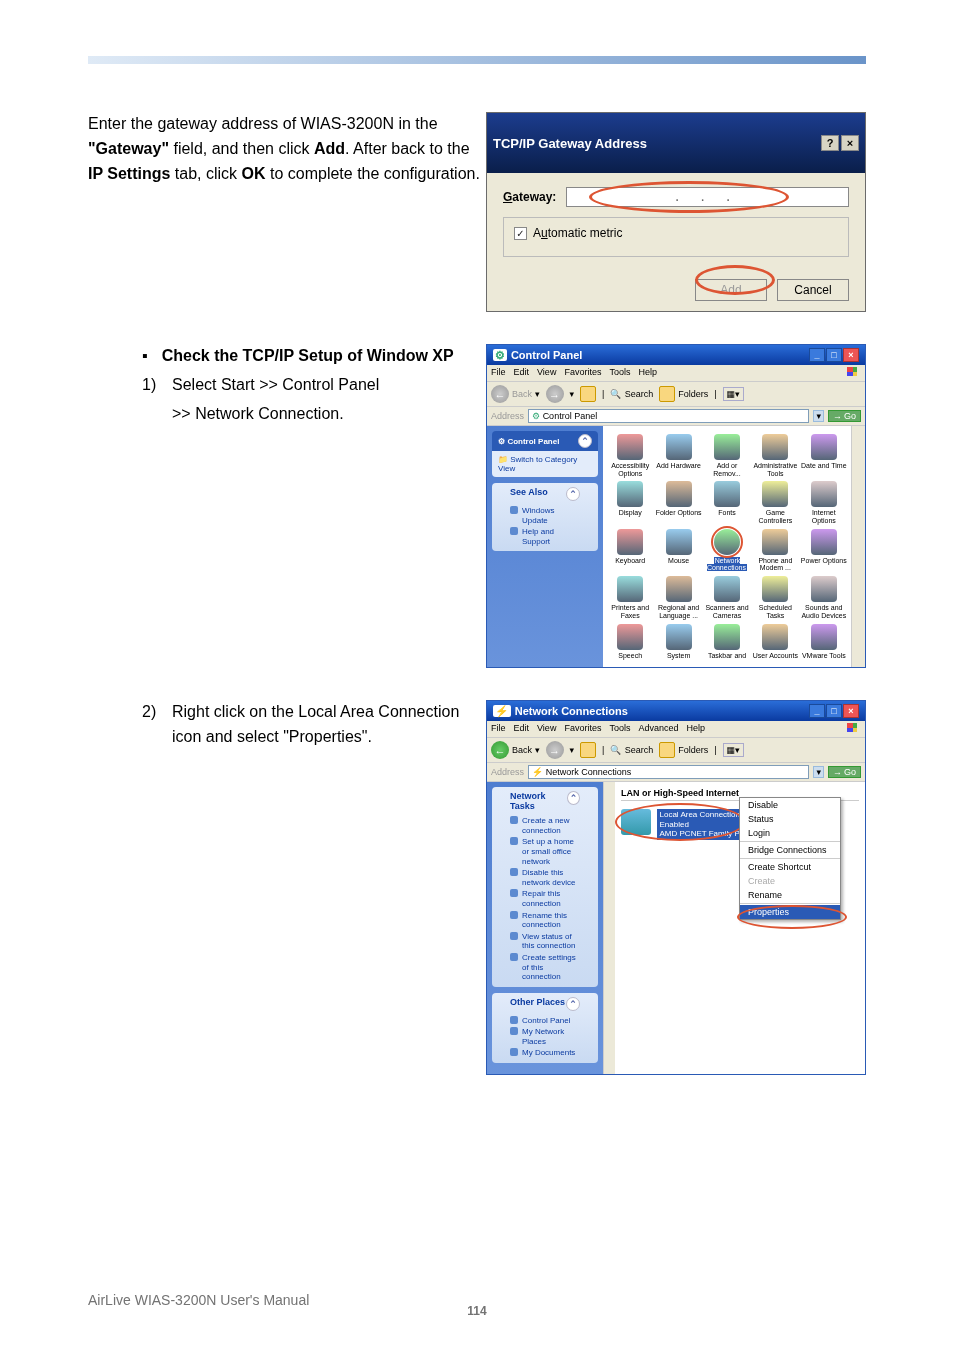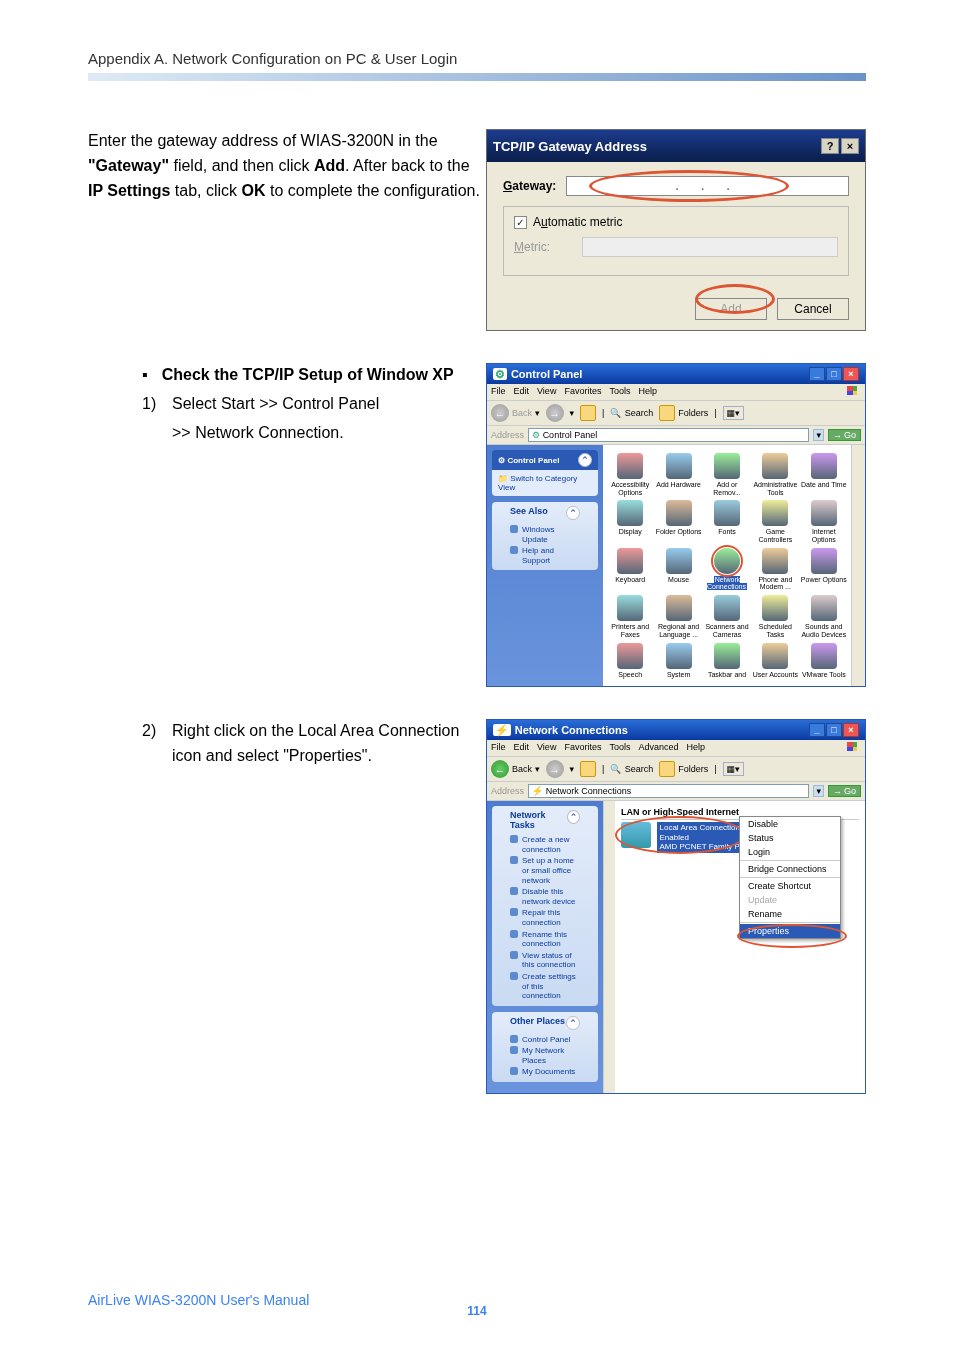--- a/index.html
+++ b/index.html
@@ -73,21 +73,21 @@
     width: 380px;
     background: #ece9d8;
     border: 1px solid #6b6b6b;
     font-family: Tahoma, sans-serif;
     font-size: 12px;
   }
   .dialog-titlebar {
     background: linear-gradient(to bottom, #1c3c8e, #0a1e4a);
     color: #fff;
     font-weight: bold;
-    padding: 8px 6px;
+    padding: 22px 6px;
     display: flex;
     justify-content: space-between;
     align-items: center;
     font-size: 13px;
   }
   .dialog-titlebar-btns {
     display: flex;
     gap: 2px;
   }
   .titlebar-btn {
@@ -373,21 +373,21 @@
   .cp-item.sel span { background: #2a5ab5; color: #fff; padding: 0 1px; }
 
   
   .nc-body { display: flex; height: calc(100% - 76px); }
   .nc-pane { flex: 1; background: #fff; padding: 6px; }
   .nc-section-hdr {
     font-size: 9px;
     font-weight: bold;
     border-bottom: 1px solid #ccc;
     padding-bottom: 2px;
-    margin-bottom: 2px;
+    margin-bottom: 8px;
   }
   .nc-item {
     display: inline-block;
     text-align: left;
     position: relative;
   }
   .nc-item-icon {
     width: 30px; height: 26px;
     background: linear-gradient(#6bd, #39a);
     border-radius: 3px;
@@ -446,21 +446,21 @@
 
   .footer {
     position: absolute;
     bottom: 42px;
     left: 88px;
     right: 88px;
     display: flex;
     justify-content: space-between;
     align-items: flex-end;
     font-size: 14px;
-    color: #3b82f6;
+    color: #737373;
   }
   .footer .pageno {
     font-weight: bold;
     font-size: 12px;
     text-align: left;
     flex: 0 0 auto;
     position: absolute;
     left: 50%;
     transform: translateX(-50%);
     bottom: -10px;
@@ -484,21 +484,20 @@
     text-align: center;
     line-height: 12px;
   }
   .scroll-stub { width: 14px; background: #ece9d8; border-left: 1px solid #ccc; }
 </style>
 </head>
 <body>
 
 <div class="page">
   <div class="header-row">
-    <div class="header-title">Appendix A. Network Configuration on PC &amp; User Login</div>
   </div>
   <div class="header-bar"></div>
 
   <div class="main-columns">
     <div class="intro-text">
       <span>Enter the gateway address of WIAS-3200N in the </span><span class="bold">"Gateway"</span><span> field, and then click </span><span class="bold">Add</span><span>. After back to the </span><span class="bold">IP Settings</span><span> tab, click </span><span class="bold">OK</span><span> to complete the configuration.</span>
     </div>
 
     <div class="dialog-wrap">
       <div class="dialog-tcpip">
@@ -512,24 +511,20 @@
         <div class="dialog-body">
           <div class="gw-row" style="position:relative;font-weight:bold;">
             <span><u>G</u>ateway:</span>
             <div class="ip-input">.    .    .</div>
             <div class="ellipse-gw" style="left:86px; top:-6px;"></div>
           </div>
           <fieldset class="fieldset-auto">
             <div class="chk-row">
               <div class="chk">✓</div>
               <span><span>A</span><u>u</u>tomatic metric</span>
-            </div>
-            <div class="gw-row">
-              <span style="color:#999;"><u>M</u>etric:</span>
-              <div class="metric-input"></div>
             </div>
           </fieldset>
           <div class="dialog-btns" style="position:relative;">
             <div class="dlg-btn disabled">Add</div>
             <div class="dlg-btn">Cancel</div>
             <div class="ellipse-add" style="left:192px; top:-4px;"></div>
           </div>
         </div>
       </div>
     </div>
@@ -741,21 +736,21 @@
         </div>
       </div>
       <div class="ctx-menu" id="ctx-menu">
           <div class="ctx-item">Disable</div>
           <div class="ctx-item">Status</div>
           <div class="ctx-item">Login</div>
           <div class="ctx-sep"></div>
           <div class="ctx-item">Bridge Connections</div>
           <div class="ctx-sep"></div>
           <div class="ctx-item">Create Shortcut</div>
-          <div class="ctx-item disabled">Update</div>
+          <div class="ctx-item disabled">Create</div>
           <div class="ctx-item">Rename</div>
           <div class="ctx-sep"></div>
           <div class="ctx-item sel">Properties</div>
         </div>
       <div class="ellipse-prop"></div>
     </div>
   </div>
 
   <div class="footer">
     <span>AirLive WIAS-3200N User's Manual</span>

